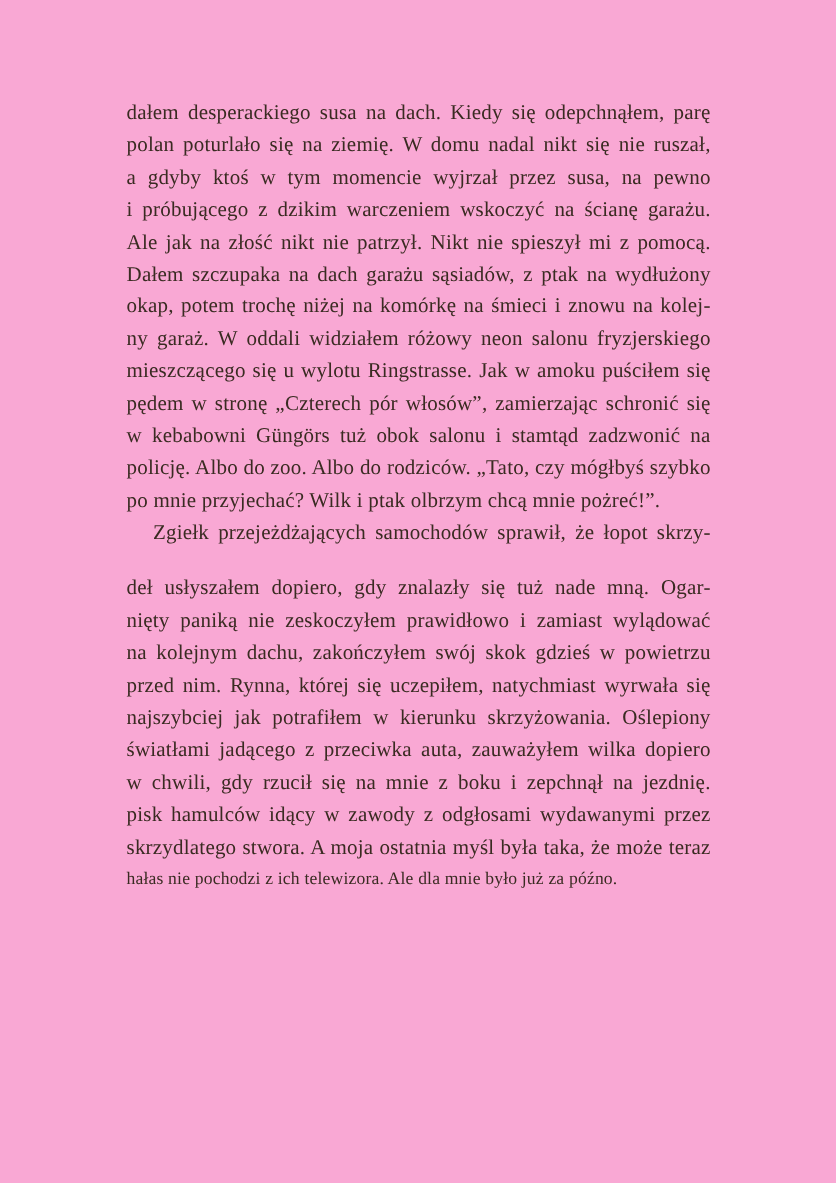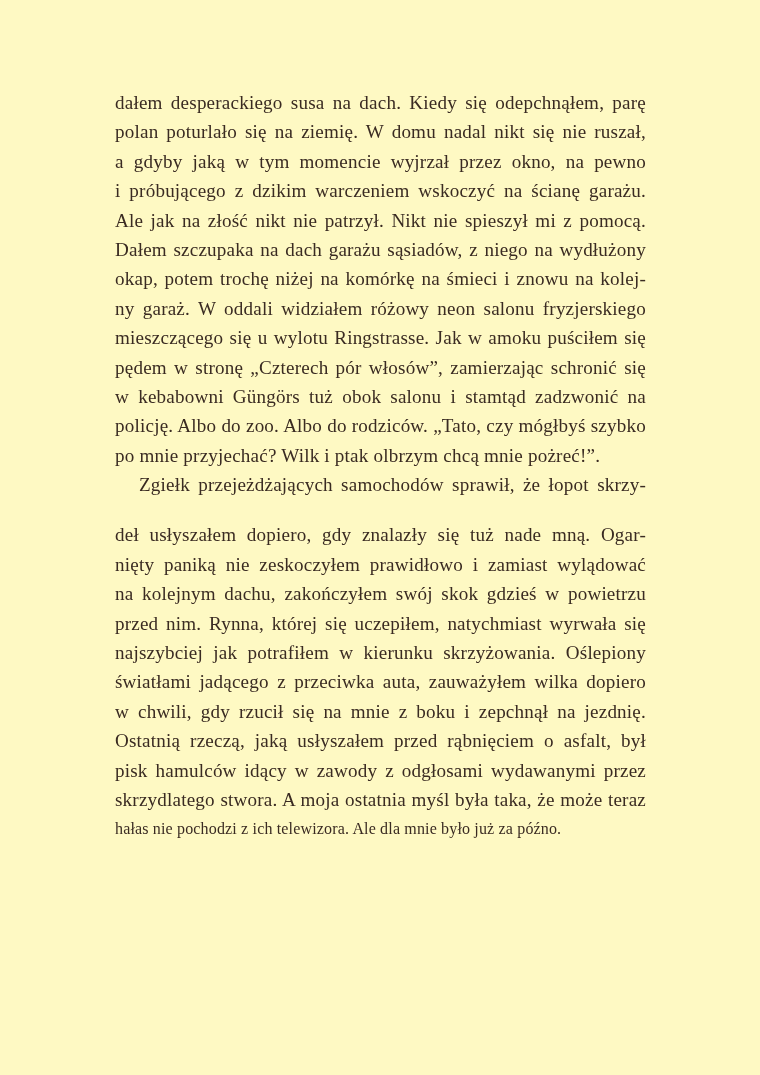--- a/index.html
+++ b/index.html
@@ -48,45 +48,44 @@
     text-align-last: left;
   }
   
   .line.indent {
     text-indent: 24px;
   }
 </style>
 </head>
 <body>
 
-<div class="page" style="background: #fef9c3;">
+<div class="page" style="background: #f9a8d4;">
   <div class="textblock" id="textblock">
       <div class="para">
         <div class="line" style="color: rgb(58, 43, 34);">dałem desperackiego susa na dach. Kiedy się odepchnąłem, parę</div>
         <div class="line" style="color: rgb(58, 43, 34);">polan poturlało się na ziemię. W domu nadal nikt się nie ruszał,</div>
-        <div class="line" style="color: rgb(58, 43, 34);">a gdyby jaką w tym momencie wyjrzał przez okno, na pewno</div>
+        <div class="line" style="color: rgb(58, 43, 34);">a gdyby ktoś w tym momencie wyjrzał przez susa, na pewno</div>
         <div class="line" style="color: rgb(58, 43, 34);">i próbującego z dzikim warczeniem wskoczyć na ścianę garażu.</div>
         <div class="line" style="color: rgb(58, 43, 34);">Ale jak na złość nikt nie patrzył. Nikt nie spieszył mi z pomocą.</div>
-        <div class="line" style="color: rgb(58, 43, 34);">Dałem szczupaka na dach garażu sąsiadów, z niego na wydłużony</div>
+        <div class="line" style="color: rgb(58, 43, 34);">Dałem szczupaka na dach garażu sąsiadów, z ptak na wydłużony</div>
         <div class="line" style="color: rgb(58, 43, 34);">okap, potem trochę niżej na komórkę na śmieci i znowu na kolej-</div>
         <div class="line" style="color: rgb(58, 43, 34);">ny garaż. W oddali widziałem różowy neon salonu fryzjerskiego</div>
         <div class="line" style="color: rgb(58, 43, 34);">mieszczącego się u wylotu Ringstrasse. Jak w amoku puściłem się</div>
         <div class="line" style="color: rgb(58, 43, 34);">pędem w stronę „Czterech pór włosów”, zamierzając schronić się</div>
         <div class="line" style="color: rgb(58, 43, 34);">w kebabowni Güngörs tuż obok salonu i stamtąd zadzwonić na</div>
         <div class="line" style="color: rgb(58, 43, 34);">policję. Albo do zoo. Albo do rodziców. „Tato, czy mógłbyś szybko</div>
         <div class="line flush" style="color: rgb(58, 43, 34);">po mnie przyjechać? Wilk i ptak olbrzym chcą mnie pożreć!”.</div>
       </div>
       <div class="para">
         <div class="line indent" style="color: rgb(58, 43, 34);">Zgiełk przejeżdżających samochodów sprawił, że łopot skrzy-</div>
         <div class="line" style="color: rgb(58, 43, 34); margin-top: 21px;">deł usłyszałem dopiero, gdy znalazły się tuż nade mną. Ogar-</div>
         <div class="line" style="color: rgb(58, 43, 34);">nięty paniką nie zeskoczyłem prawidłowo i zamiast wylądować</div>
         <div class="line" style="color: rgb(58, 43, 34);">na kolejnym dachu, zakończyłem swój skok gdzieś w powietrzu</div>
         <div class="line" style="color: rgb(58, 43, 34);">przed nim. Rynna, której się uczepiłem, natychmiast wyrwała się</div>
         <div class="line" style="color: rgb(58, 43, 34);">najszybciej jak potrafiłem w kierunku skrzyżowania. Oślepiony</div>
         <div class="line" style="color: rgb(58, 43, 34);">światłami jadącego z przeciwka auta, zauważyłem wilka dopiero</div>
         <div class="line" style="color: rgb(58, 43, 34);">w chwili, gdy rzucił się na mnie z boku i zepchnął na jezdnię.</div>
-        <div class="line" style="color: rgb(58, 43, 34);">Ostatnią rzeczą, jaką usłyszałem przed rąbnięciem o asfalt, był</div>
         <div class="line" style="color: rgb(58, 43, 34);">pisk hamulców idący w zawody z odgłosami wydawanymi przez</div>
         <div class="line" style="color: rgb(58, 43, 34);">skrzydlatego stwora. A moja ostatnia myśl była taka, że może teraz</div>
         <div class="line flush" style="color: rgb(58, 43, 34); font-size: 16px;">hałas nie pochodzi z ich telewizora. Ale dla mnie było już za późno.</div>
       </div>
     </div>
 </div>
 
 </body></html>

